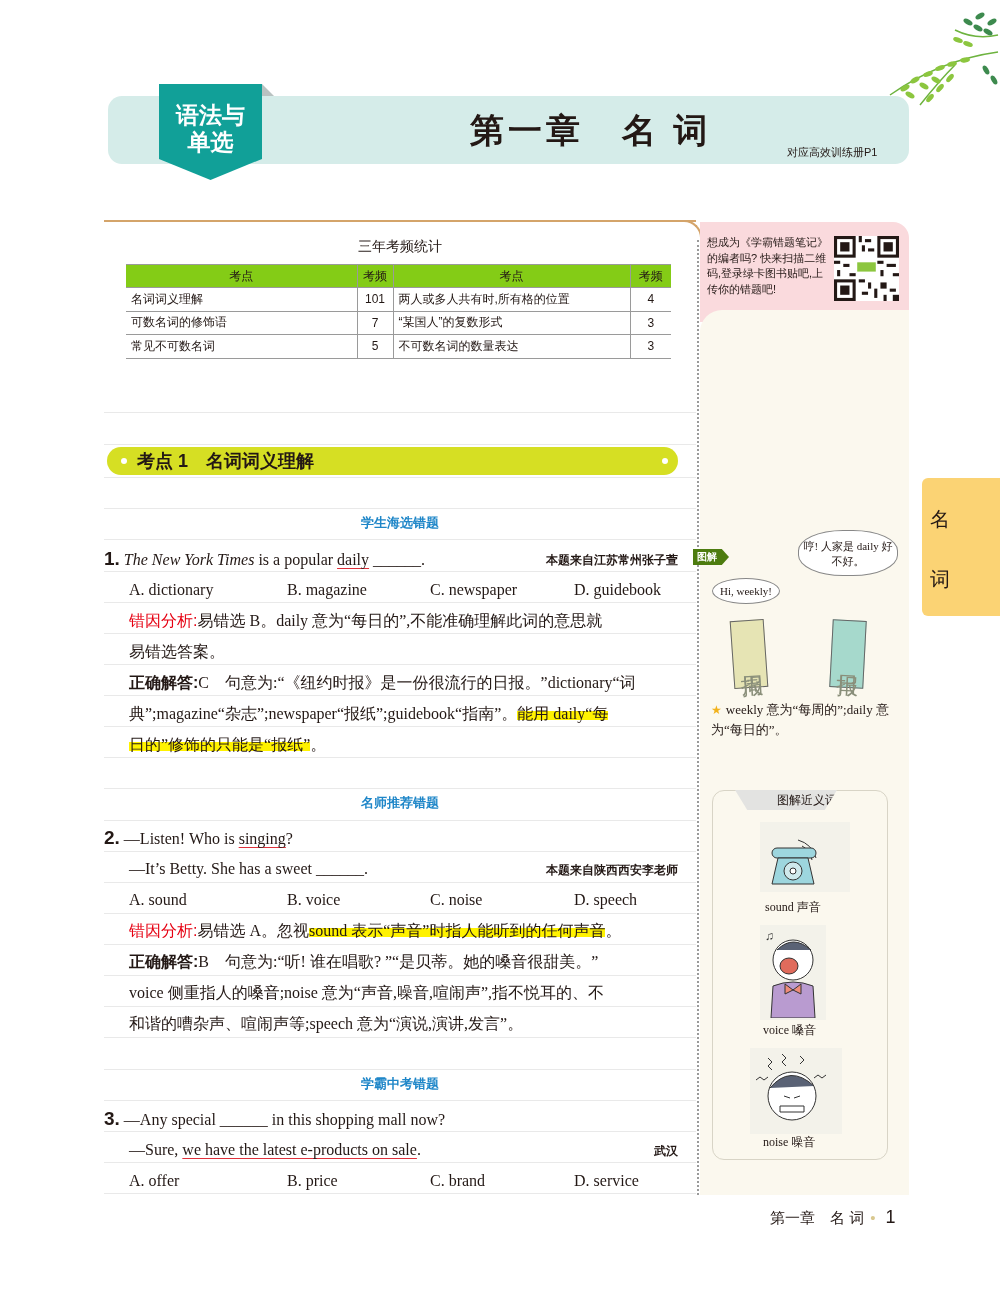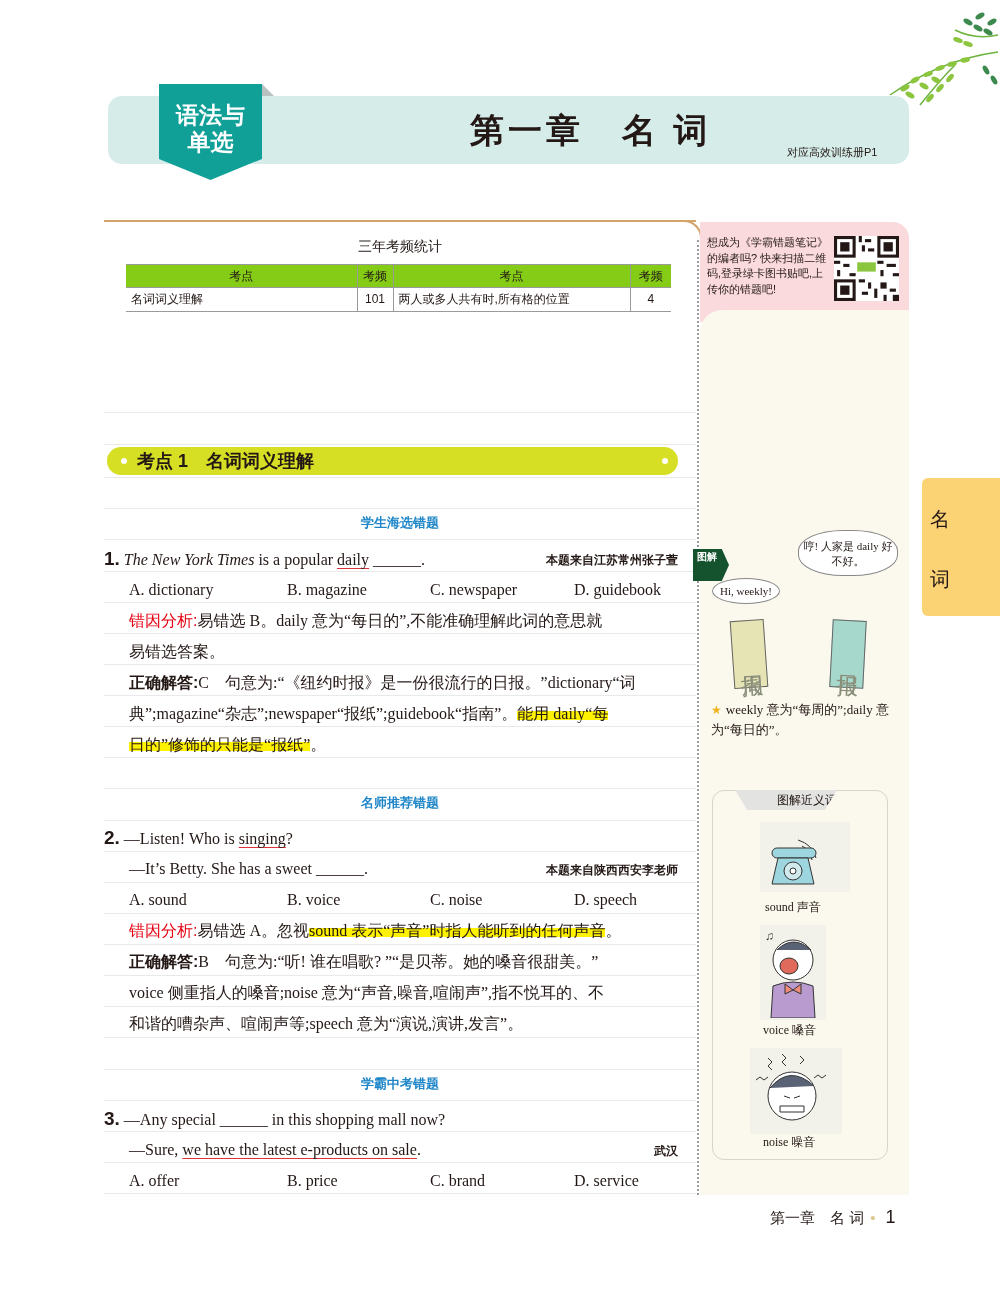--- a/index.html
+++ b/index.html
@@ -21,21 +21,21 @@
   .main-corner { position: absolute; left: 680px; top: 220px; width: 22px; height: 22px; border-top: 2px solid #d4a46a; border-right: 2px solid #d4a46a; border-top-right-radius: 18px; }
   .dotted-divider { position: absolute; left: 697px; top: 240px; width: 0; height: 955px; border-left: 2px dotted #9a9a9a; }
 
   
   .sidebar-pink { position: absolute; left: 700px; top: 222px; width: 209px; height: 100px; background: #fadadd; border-top-right-radius: 16px; }
   .sidebar-pink::before { content:""; position:absolute; left:0; top:0; width:20px; height:20px; }
   .sidebar-cream { position: absolute; left: 700px; top: 310px; width: 209px; height: 885px; background: #fbf8ee; border-top-left-radius: 22px; }
   .qr-text { position: absolute; left: 707px; top: 235px; width: 125px; font-family: "Liberation Sans", "DejaVu Sans", sans-serif; font-size: 11px; line-height: 15.5px; color: #231815; }
   .qr-code { position: absolute; left: 834px; top: 236px; width: 65px; height: 65px; background: #fff; }
 
-  .tujie-tag { position: absolute; left: 693px; top: 549px; width: 36px; height: 32px; background: #14532d; clip-path: polygon(0 0, 80% 0, 100% 50%, 80% 100%, 0 100%); color:#fff; font-family: "Liberation Sans", "DejaVu Sans", sans-serif; font-size: 10px; font-weight: bold; line-height: 16px; padding-left: 4px; }
+  .tujie-tag { position: absolute; left: 693px; top: 549px; width: 36px; height: 16px; background: #4d7c0f; clip-path: polygon(0 0, 80% 0, 100% 50%, 80% 100%, 0 100%); color:#fff; font-family: "Liberation Sans", "DejaVu Sans", sans-serif; font-size: 10px; font-weight: bold; line-height: 16px; padding-left: 4px; }
   .bubble { position: absolute; background: #fff; border: 1px solid #888; border-radius: 50%; font-size: 11px; text-align: center; color: #231815; }
   .bubble.left { left: 712px; top: 578px; width: 68px; height: 26px; line-height: 24px; }
   .bubble.right { left: 798px; top: 530px; width: 100px; height: 46px; padding-top: 8px; line-height: 15px; border-radius: 45%; }
   .paper { position: absolute; border: 1px solid #666; font-family: "DejaVu Serif", serif; font-size: 22px; color: #8a8f7a; text-align: center; line-height: 30px; padding-top: 8px; }
   .paper.weekly { left: 732px; top: 620px; width: 34px; height: 68px; background: #e6e4b4; transform: rotate(-4deg); }
   .paper.daily { left: 831px; top: 620px; width: 34px; height: 68px; background: #a6d9cc; transform: rotate(3deg); }
   .star-note { position: absolute; left: 711px; top: 700px; width: 190px; font-size: 13px; line-height: 20px; color: #231815; }
   .star-note .star { color: #f2b21c; font-size: 12px; margin-right: 4px; }
 
   .synonym-box { position: absolute; left: 712px; top: 790px; width: 176px; height: 370px; border: 1px solid #d8d4c6; border-radius: 12px; }
@@ -187,20 +187,32 @@
       <th class="col4">考频</th>
     </tr>
   </thead>
   <tbody>
     <tr>
       <td>名词词义理解</td>
       <td class="num">101</td>
       <td>两人或多人共有时,所有格的位置</td>
       <td class="num">4</td>
     </tr>
+    <tr>
+      <td>可数名词的修饰语</td>
+      <td class="num">7</td>
+      <td>“某国人”的复数形式</td>
+      <td class="num">3</td>
+    </tr>
+    <tr>
+      <td>常见不可数名词</td>
+      <td class="num">5</td>
+      <td>不可数名词的数量表达</td>
+      <td class="num">3</td>
+    </tr>
   </tbody>
 </table>
 
 <div class="ruled" style="top:412px"></div>
 <div class="ruled" style="top:444px"></div>
 <div class="ruled" style="top:477px"></div>
 <div class="ruled" style="top:508px"></div>
 <div class="ruled" style="top:539px"></div>
 <div class="ruled" style="top:571px"></div>
 <div class="ruled" style="top:602px"></div>

